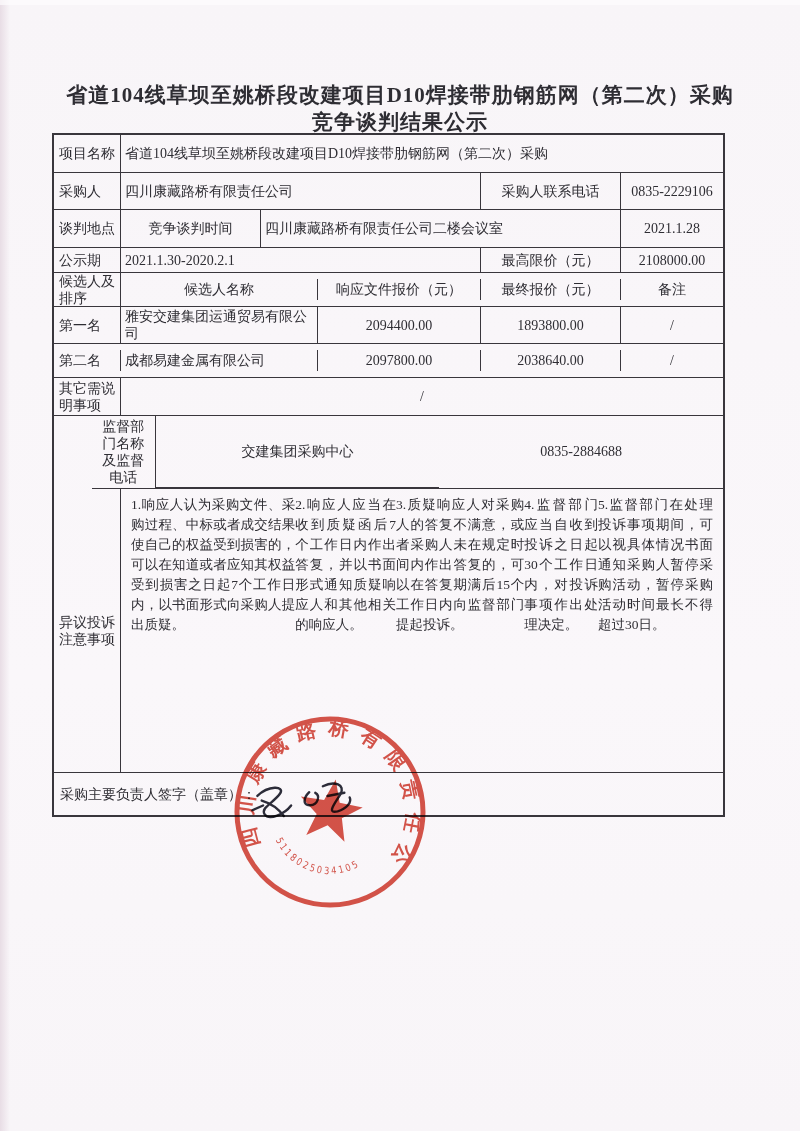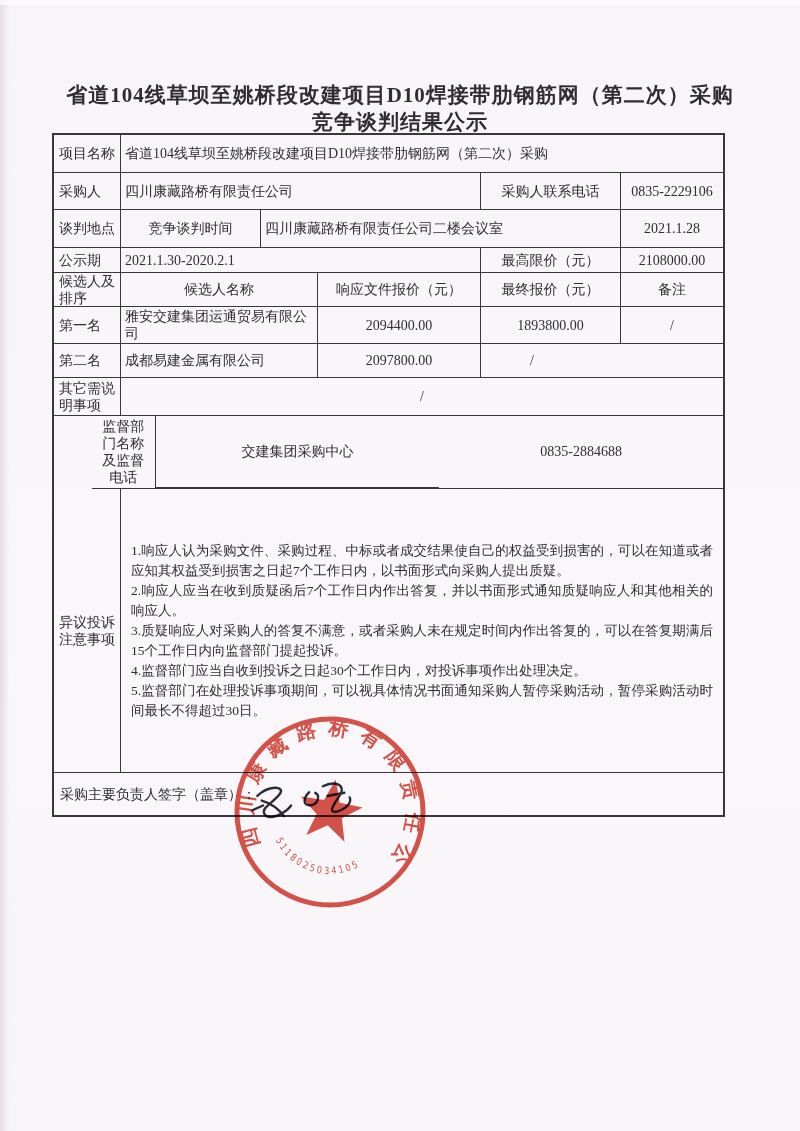--- a/index.html
+++ b/index.html
@@ -31,29 +31,29 @@
   }
   .row{display:flex;border-bottom:1.5px solid var(--line);}
   .row:last-child{border-bottom:none;}
   .cell{display:flex;align-items:center;border-right:1.5px solid var(--line);
     padding:2px 4px;line-height:17px;}
   .cell:last-child{border-right:none;}
   .c-label{width:67px;padding-left:5px;padding-right:3px;}
   .w197{width:197px;} .w163{width:163px;} .w140{width:140px;} .w102{width:102px;}
   .w360{width:360px;} .w602{width:602px;}
   .center{justify-content:center;text-align:center;}
-  .h38{height:38px;} .h37{height:37px;} .h25{height:25px;} .h34{height:34px;}
+  .h38{height:38px;} .h37{height:37px;} .h25{height:25px;} .h34{height:34px;align-items:center;}
   .h42{height:42px;} .h73{height:73px;margin-left:38px;} .h284{height:284px;}
 
   .stack{display:flex;flex-direction:row;width:602px;}
   .stack .sub{flex:1;display:flex;align-items:center;justify-content:center;}
   .stack .sub:first-child{border-bottom:1.5px solid var(--line);}
 
   .objection-content{
-    width:602px;display:flex;flex-direction:column;justify-content:center;
+    width:602px;display:flex;flex-direction:row;justify-content:center;
     padding:6px 10px;font-size:13.5px;line-height:20px;text-align:justify;
   }
   .objection-content p{margin:0;}
 
   .sup-label{text-align:center;justify-content:center;padding:2px 4px;}
 
   .sig-row .cell{padding-left:6px;}
 
   .stamp{position:absolute;left:218px;top:700px;mix-blend-mode:multiply;opacity:.85;}
   .signature{position:absolute;left:248px;top:770px;mix-blend-mode:multiply;transform:rotate(-4deg);}
@@ -111,20 +111,21 @@
       <div class="cell w197">雅安交建集团运通贸易有限公司</div>
       <div class="cell w163 center">2094400.00</div>
       <div class="cell w140 center">1893800.00</div>
       <div class="cell w102 center">/</div>
     </div>
 
     <div class="row h34">
       <div class="cell c-label">第二名</div>
       <div class="cell w197">成都易建金属有限公司</div>
       <div class="cell w163 center">2097800.00</div>
+      <div class="cell w140 center">2038640.00</div>
       <div class="cell w102 center">/</div>
     </div>
 
     <div class="row h38">
       <div class="cell c-label">其它需说明事项</div>
       <div class="cell w602 center">/</div>
     </div>
 
     <div class="row h73">
       <div class="cell c-label sup-label">监督部门名称及监督电话</div>

